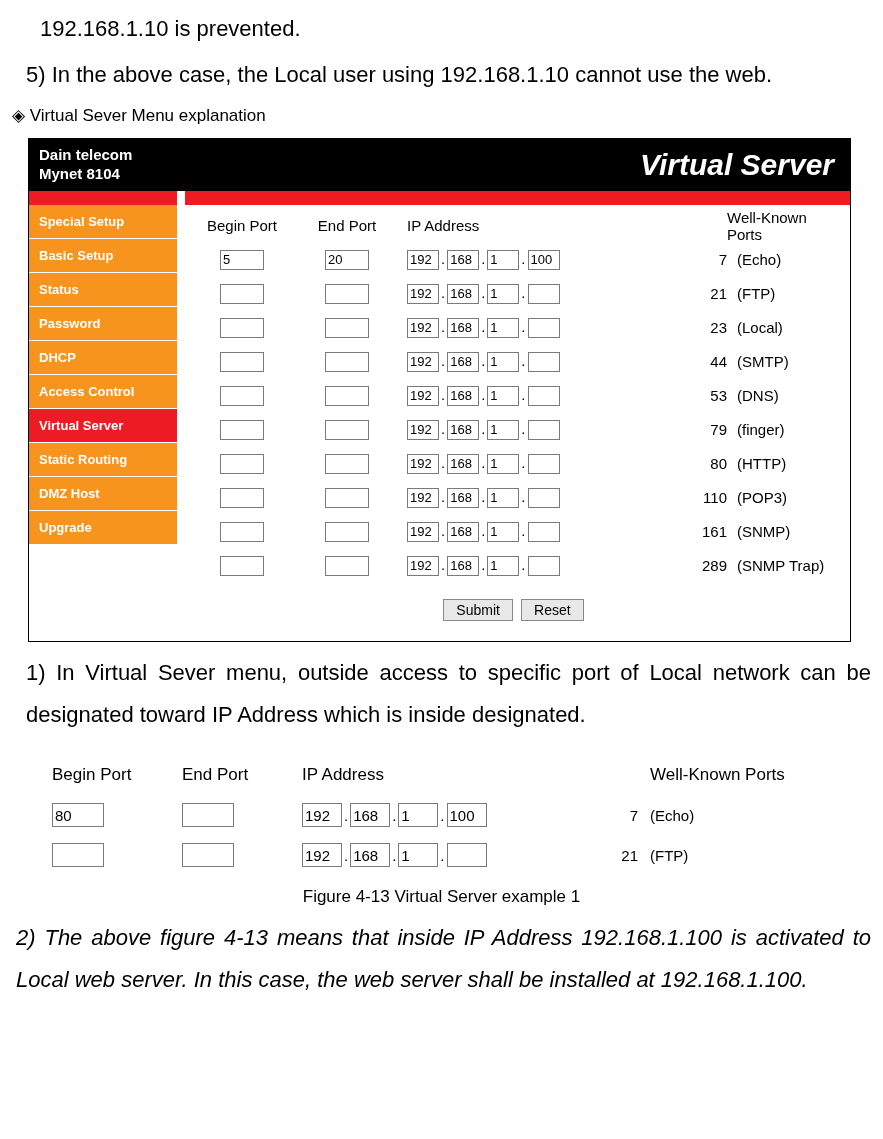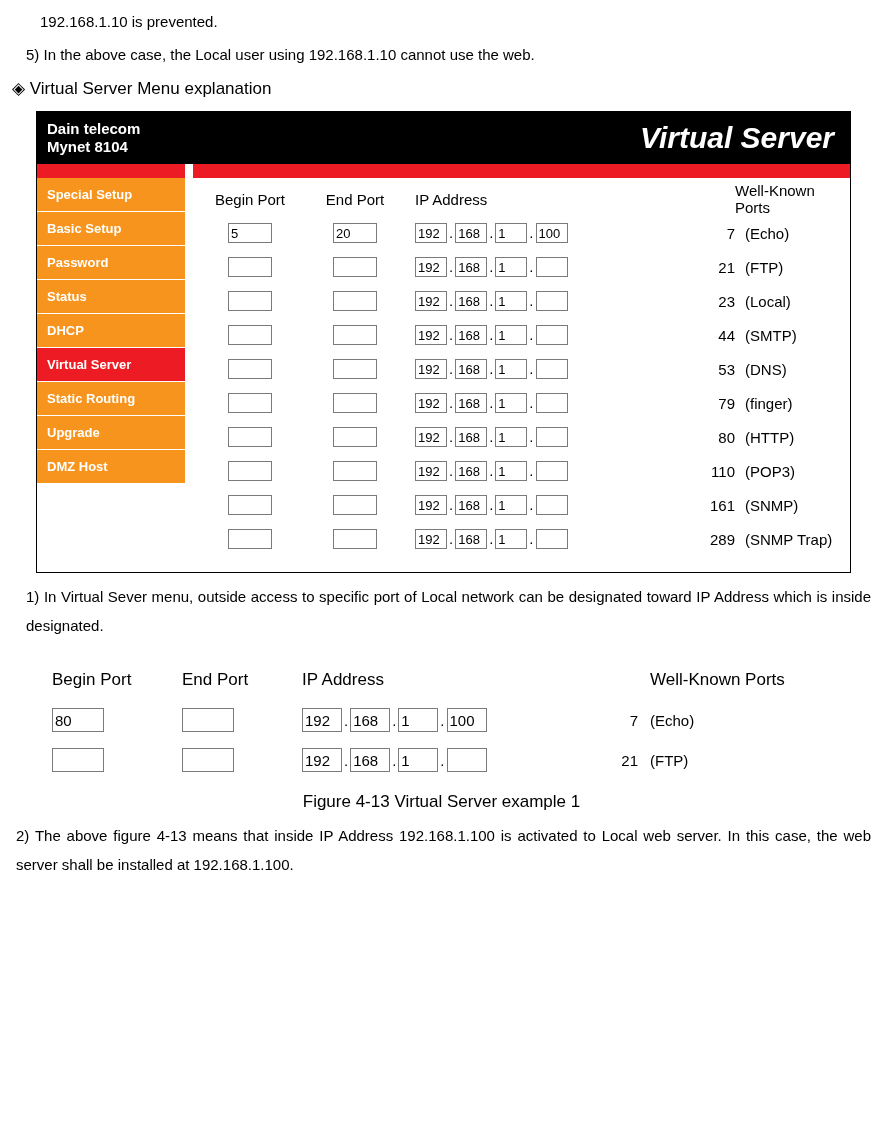--- a/index.html
+++ b/index.html
@@ -7,32 +7,32 @@
     font-family: Arial, Helvetica, sans-serif;
     font-size: 15px;
     color: #000;
     width: 883px;
     background: #fff;
   }
   .page {
     padding: 8px 12px 20px 12px;
   }
   .doc-text {
-    font-size: 15px;
+    font-size: 22px;
     line-height: 1.9;
     margin: 0 0 4px 0;
   }
   .indent1 { padding-left: 28px; }
   .indent2 { padding-left: 14px; }
   .diamond { font-size: 17px; }
   .justify { text-align: justify; }
 
   
   .router {
-    margin: 6px 20px 10px 24px;
+    margin: 6px 20px 10px 16px;
     border: 1px solid #000;
     background: #fff;
   }
   .router-header {
     background: #000;
     color: #fff;
     display: flex;
     justify-content: space-between;
     align-items: center;
     padding: 6px 10px 6px 10px;
@@ -158,46 +158,47 @@
   .ex-input input.port { width: 52px; height: 24px; font-size: 15px; }
   .ex-input input.oct  { width: 40px; height: 24px; font-size: 15px; }
 </style>
 </head>
 <body>
 
 <div class="page">
 
   <p class="doc-text indent1">192.168.1.10 is prevented.</p>
   <p class="doc-text indent2">5) In the above case, the Local user using 192.168.1.10 cannot use the web.</p>
-  <p class="doc-text diamond">◈ Virtual Server Menu explanation</p>
+  <p class="doc-text diamond">◈ Virtual Sever Menu explanation</p>
 
   <div class="router">
     <div class="router-header">
       <div class="brand">
         <div>Dain telecom</div>
         <div>Mynet 8104</div>
       </div>
       <div class="title">Virtual Server</div>
     </div>
     <div class="redbar-row">
       <div class="redbar-left"></div>
       <div class="redbar-gap"></div>
       <div class="redbar-right"></div>
     </div>
     <div class="router-body">
       <div class="nav" id="nav">
           <div class="nav-item">Special Setup</div>
           <div class="nav-item">Basic Setup</div>
+          <div class="nav-item">Status</div>
           <div class="nav-item">Password</div>
-          <div class="nav-item">Status</div>
           <div class="nav-item">DHCP</div>
+          <div class="nav-item">Access Control</div>
           <div class="nav-item active">Virtual Server</div>
           <div class="nav-item">Static Routing</div>
+          <div class="nav-item">DMZ Host</div>
           <div class="nav-item">Upgrade</div>
-          <div class="nav-item">DMZ Host</div>
         </div>
       <div class="content">
         <div class="hdr-row">
           <div class="col-begin">Begin Port</div>
           <div class="col-end">End Port</div>
           <div class="col-ip">IP Address</div>
           <div class="hdr-merge"></div>
           <div class="col-wkp-l">Well-Known Ports</div>
         </div>
         <div id="rows">
@@ -265,20 +266,24 @@
               <div class="col-wkp-l">(SNMP)</div>
             </div>
             <div class="data-row">
               <div class="col-begin"><input class="port" style=""></div>
               <div class="col-end"><input class="port" style=""></div>
               <div class="col-ip"><span><input class="oct" value="192" style=""><span class="dot">.</span><input class="oct" value="168" style=""><span class="dot">.</span><input class="oct" value="1" style=""><span class="dot">.</span><input class="oct" style=""></span></div>
               <div class="col-wkp-n">289</div>
               <div class="col-wkp-l">(SNMP Trap)</div>
             </div>
           </div>
+        <div class="btn-row">
+          <button class="form-btn">Submit</button>
+          <button class="form-btn">Reset</button>
+        </div>
       </div>
     </div>
   </div>
 
 
   <p class="doc-text indent2 justify">1) In Virtual Sever menu, outside access to specific port of Local network can be designated toward IP Address which is inside designated.</p>
 
   <div class="example">
     <div class="ex-row ex-hdr">
       <div class="ex-begin">Begin Port</div>
@@ -300,15 +305,15 @@
           <div class="ex-end"><input class="port" style=""></div>
           <div class="ex-ip"><span><input class="oct" value="192" style=""><span class="dot">.</span><input class="oct" value="168" style=""><span class="dot">.</span><input class="oct" value="1" style=""><span class="dot">.</span><input class="oct" style=""></span></div>
           <div class="ex-wkp-n">21</div>
           <div class="ex-wkp-l">(FTP)</div>
         </div>
       </div>
   </div>
 
   <p class="caption">Figure 4-13 Virtual Server example 1</p>
 
-  <p class="doc-text justify" style="padding-left:4px;">2) The above figure 4-13 means that inside IP Address 192.168.1.100 is activated to Local web server.   In this case, the web server shall be installed at 192.168.1.100.</p>
+  <p class="doc-text justify" style="padding-left:4px;font-style:italic;">2) The above figure 4-13 means that inside IP Address 192.168.1.100 is activated to Local web server.   In this case, the web server shall be installed at 192.168.1.100.</p>
 
 </div>
 
 </body></html>

